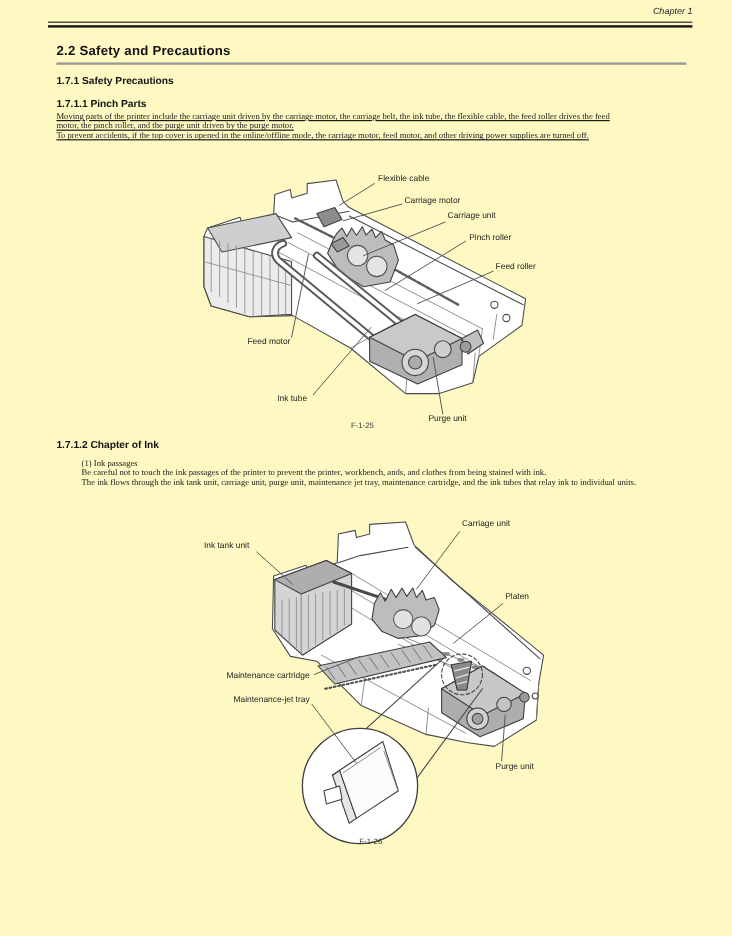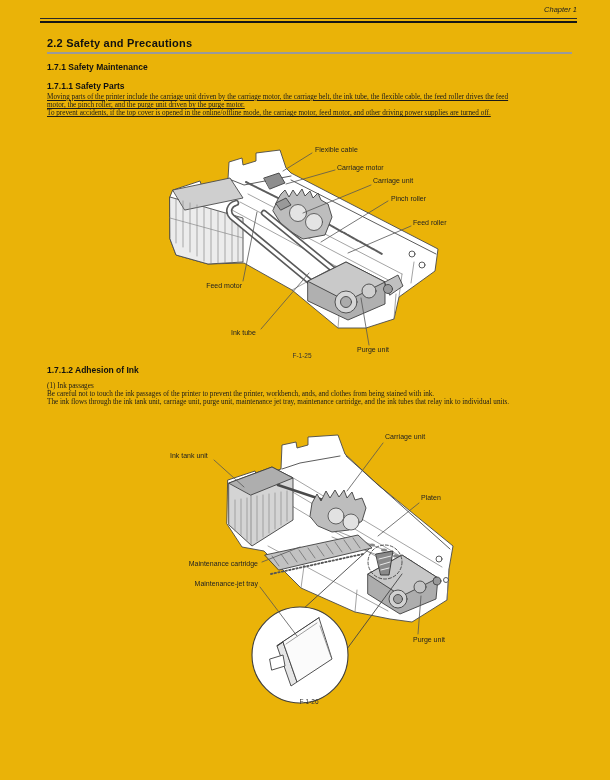--- a/index.html
+++ b/index.html
@@ -1,31 +1,31 @@
 <!DOCTYPE html>
 <html><head>
 <meta charset="utf-8">
 <style>
   html,body{margin:0;padding:0;background:#fff;}
-  .page{position:relative;width:610px;height:780px;background:#eab308;overflow:hidden;
+  .page{position:relative;width:610px;height:780px;background:#fef9c3;overflow:hidden;
         font-family:"Liberation Sans",sans-serif;color:#1c1c1c;}
   .chapter{position:absolute;top:5px;right:33px;font-size:7.5px;font-style:italic;color:#222;}
   .rule-thin{position:absolute;left:40px;width:537px;top:18px;height:1px;background:#2a2a2a;}
   .rule-thick{position:absolute;left:40px;width:537px;top:20.5px;height:2.2px;background:#161616;}
   .h1{position:absolute;left:47px;top:37px;font-size:11px;font-weight:bold;letter-spacing:.2px;color:#111;}
   .title-rule{position:absolute;left:47px;width:525px;top:52px;height:1.5px;background:#9a9a9a;}
   .h2{position:absolute;left:47px;font-size:8.5px;font-weight:bold;color:#111;}
   .h2.s1{top:62px;}
   .h3{position:absolute;left:47px;font-size:8.5px;font-weight:bold;color:#111;}
   .h3.mp{top:81px;}
   .h3.ai{top:365px;}
   .body{position:absolute;left:47px;width:525px;font-family:"Liberation Serif",serif;
         font-size:7.2px;line-height:8.1px;color:#1a1a1a;white-space:pre-line;margin:0;}
   .body.b1{top:93px;text-decoration:underline;}
-  .body.b2{top:382px;}
+  .body.b2{top:382px;margin-left:21px;}
   .fig{position:absolute;overflow:visible;}
   .fig svg{position:absolute;left:0;top:0;overflow:visible;}
   .fig1{left:140px;top:142px;width:335px;height:215px;}
   .fig2{left:150px;top:428px;width:370px;height:285px;}
   .lbl{position:absolute;font-size:7px;color:#222;white-space:nowrap;}
   .lbl.r{text-align:right;}
   .cap{position:absolute;font-size:6.5px;color:#333;text-align:center;}
   .pagenum{position:absolute;top:750px;right:22px;font-size:8px;color:#111;margin-top:30px;}
 </style>
 </head>
@@ -33,22 +33,22 @@
 
 <div class="page">
 
   <div class="chapter">Chapter 1</div>
   <div class="rule-thin"></div>
   <div class="rule-thick"></div>
 
   <div class="h1">2.2 Safety and Precautions</div>
   <div class="title-rule"></div>
 
-  <div class="h2 s1">1.7.1 Safety Maintenance</div>
-  <div class="h3 mp">1.7.1.1 Safety Parts</div>
+  <div class="h2 s1">1.7.1 Safety Precautions</div>
+  <div class="h3 mp">1.7.1.1 Pinch Parts</div>
   <p class="body b1">Moving parts of the printer include the carriage unit driven by the carriage motor, the carriage belt, the ink tube, the flexible cable, the feed roller drives the feed
 motor, the pinch roller, and the purge unit driven by the purge motor.
 To prevent accidents, if the top cover is opened in the online/offline mode, the carriage motor, feed motor, and other driving  power supplies are turned off.</p>
 
   <div class="fig fig1">
     <svg width="335" height="215" viewBox="0 0 335 215">
       <g stroke="#4a4a4a" stroke-width="0.9" fill="none" stroke-linejoin="round" stroke-linecap="round">
 
         <path fill="#ffffff" d="M33,48 L60,39 62,45 88,37 89,20 102,16 103,23 116,19 116,11 140,8 146,26 151,31 298,107 295,129 259,155 254,177 226,186 198,186 152,148 104,121 68,122 36,113 30,97 30,55 Z"></path>
         <path d="M89,37 L104,43 151,34"></path>
@@ -115,21 +115,21 @@
     <div class="lbl" style="left:197px;top:22px;">Carriage motor</div>
     <div class="lbl" style="left:233px;top:35px;">Carriage unit</div>
     <div class="lbl" style="left:251px;top:53px;">Pinch roller</div>
     <div class="lbl" style="left:273px;top:77px;">Feed roller</div>
     <div class="lbl r" style="left:22px;top:140px;width:80px;">Feed motor</div>
     <div class="lbl" style="left:91px;top:187px;">Ink tube</div>
     <div class="lbl" style="left:217px;top:204px;">Purge unit</div>
     <div class="cap" style="left:132px;top:210px;width:60px;">F-1-25</div>
   </div>
 
-  <div class="h3 ai">1.7.1.2 Adhesion of Ink</div>
+  <div class="h3 ai">1.7.1.2 Chapter of Ink</div>
   <p class="body b2">(1) Ink passages
 Be careful not to touch the ink passages of the printer to prevent the printer, workbench, ands, and clothes from being stained with ink.
 The ink flows through the ink tank unit, carriage unit, purge unit, maintenance jet tray, maintenance cartridge, and the ink tubes that relay ink to individual units.</p>
 
   <div class="fig fig2">
     <svg width="370" height="285" viewBox="0 0 370 285">
       <g stroke="#4a4a4a" stroke-width="0.9" fill="none" stroke-linejoin="round" stroke-linecap="round">
 
         <path fill="#ffffff" d="M78,52 L105,43 107,49 131,41 132,17 146,14 147,20 158,17 158,9 188,7 195,26 227,56 303,118 299,141 297,172 262,194 240,191 205,184 151,160 114,123 92,119 77,96 Z"></path>
         <path d="M132,41 L150,35 190,28"></path>

